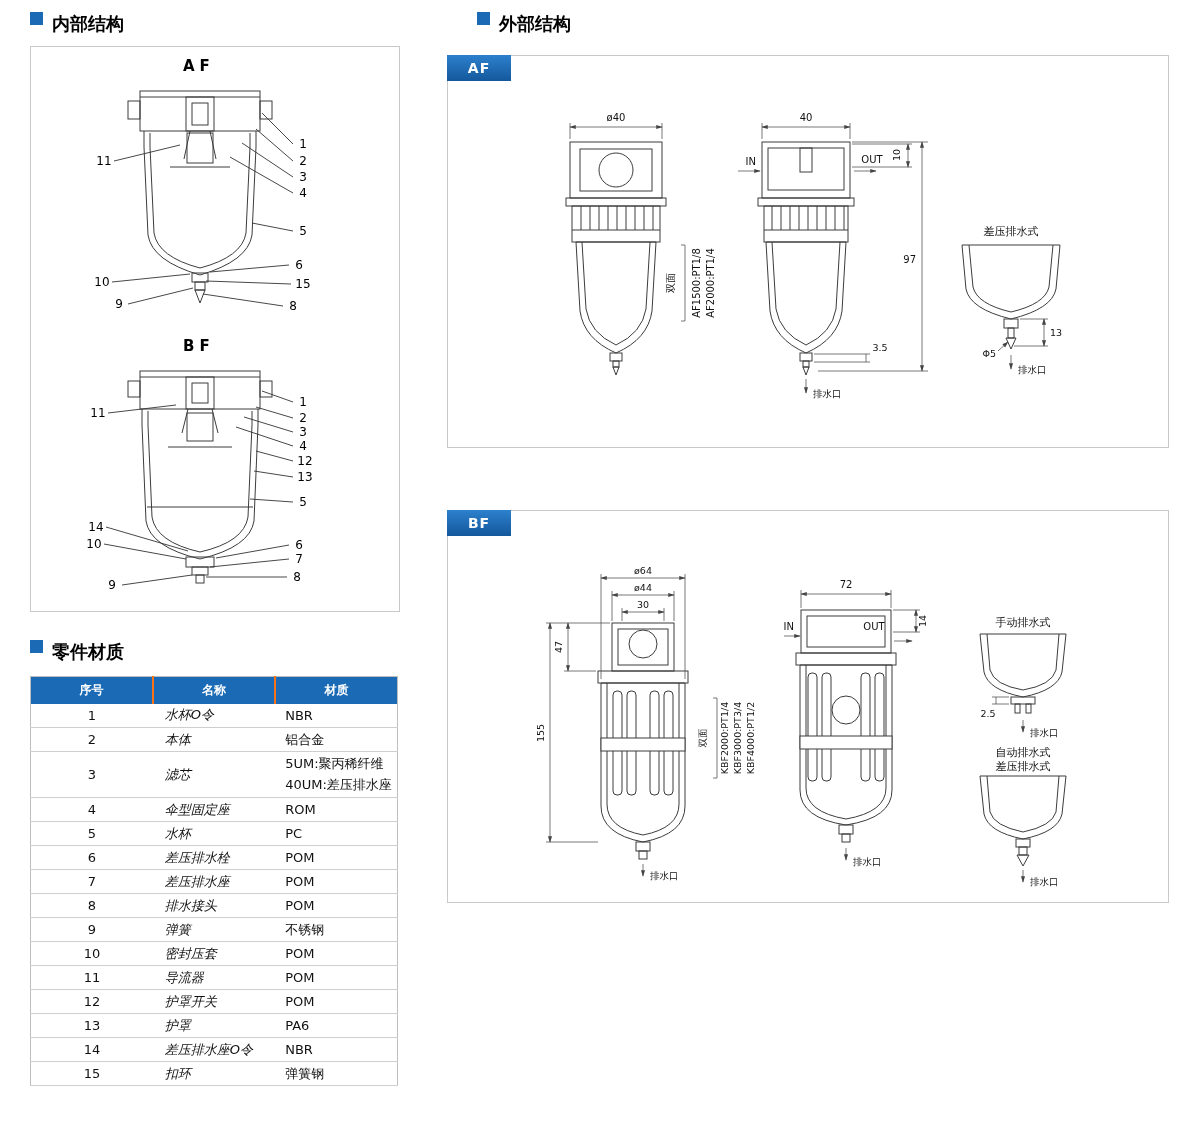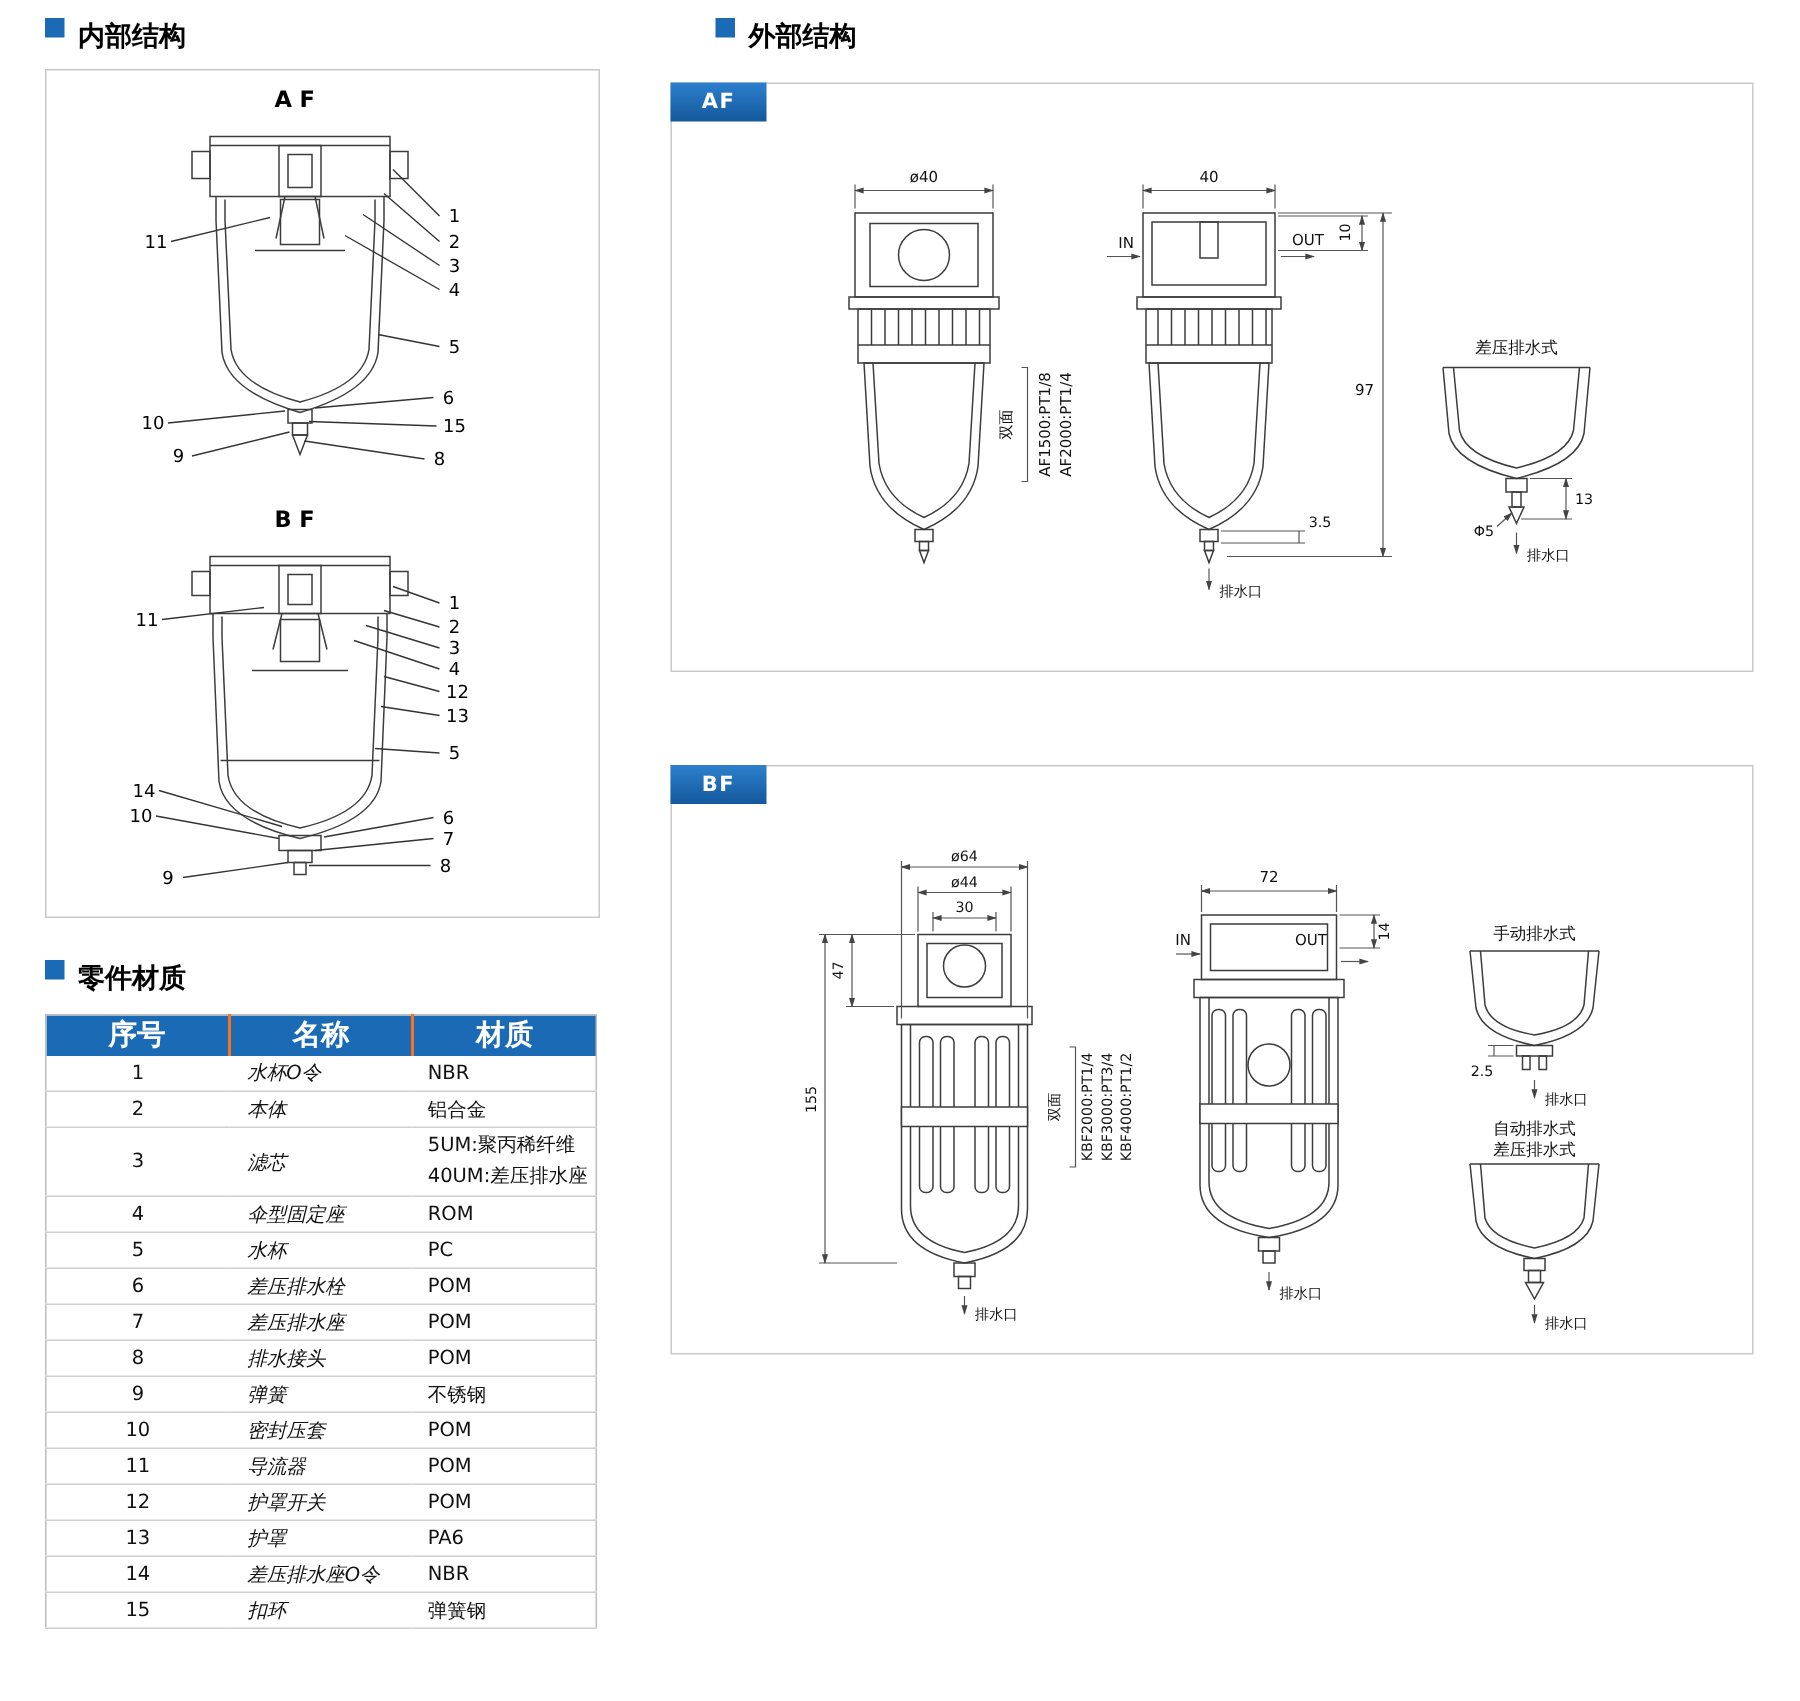--- a/index.html
+++ b/index.html
@@ -13,21 +13,21 @@
   .box { position:absolute; border:1px solid #c9c9c9; background:#fff; }
   .diagram-label { position:absolute; font-weight:bold; font-size:15px; letter-spacing:5px; color:#000; }
 
   .ext-box { position:absolute; border:1px solid #c9c9c9; background:#fff; }
   .ext-tab { position:absolute; left:-1px; top:-1px; width:64px; height:26px;
              background:linear-gradient(180deg,#2d80cd,#14589c); color:#fff; font-weight:bold;
              font-size:14px; letter-spacing:1px; display:flex; align-items:center; justify-content:center; }
 
   table.materials { position:absolute; left:30px; top:676px; width:368px; border-collapse:collapse;
                     table-layout:fixed; font-size:13px; border:1px solid #bdbdbd; }
-  table.materials th { background:#1a6ab5; color:#fff; font-weight:bold; height:27px; font-size:19px; }
+  table.materials th { background:#1a6ab5; color:#fff; font-weight:bold; height:27px; font-size:12px; }
   table.materials th + th { border-left:2px solid #f97316; }
   table.materials td { border-bottom:1px solid #cfcfcf; height:24px; vertical-align:middle; }
   td.c-no { text-align:center; width:52px; }
   td.c-name { width:133px; padding-left:12px;font-style:italic; }
   td.c-mat { width:183px; padding-left:10px;margin-top:44px; }
   tr.tall td { height:46px; }
   .mat-line { line-height:1.55; }
 
   svg { position:absolute; }
   svg text { font-family:"DejaVu Sans","Liberation Sans",sans-serif; }

